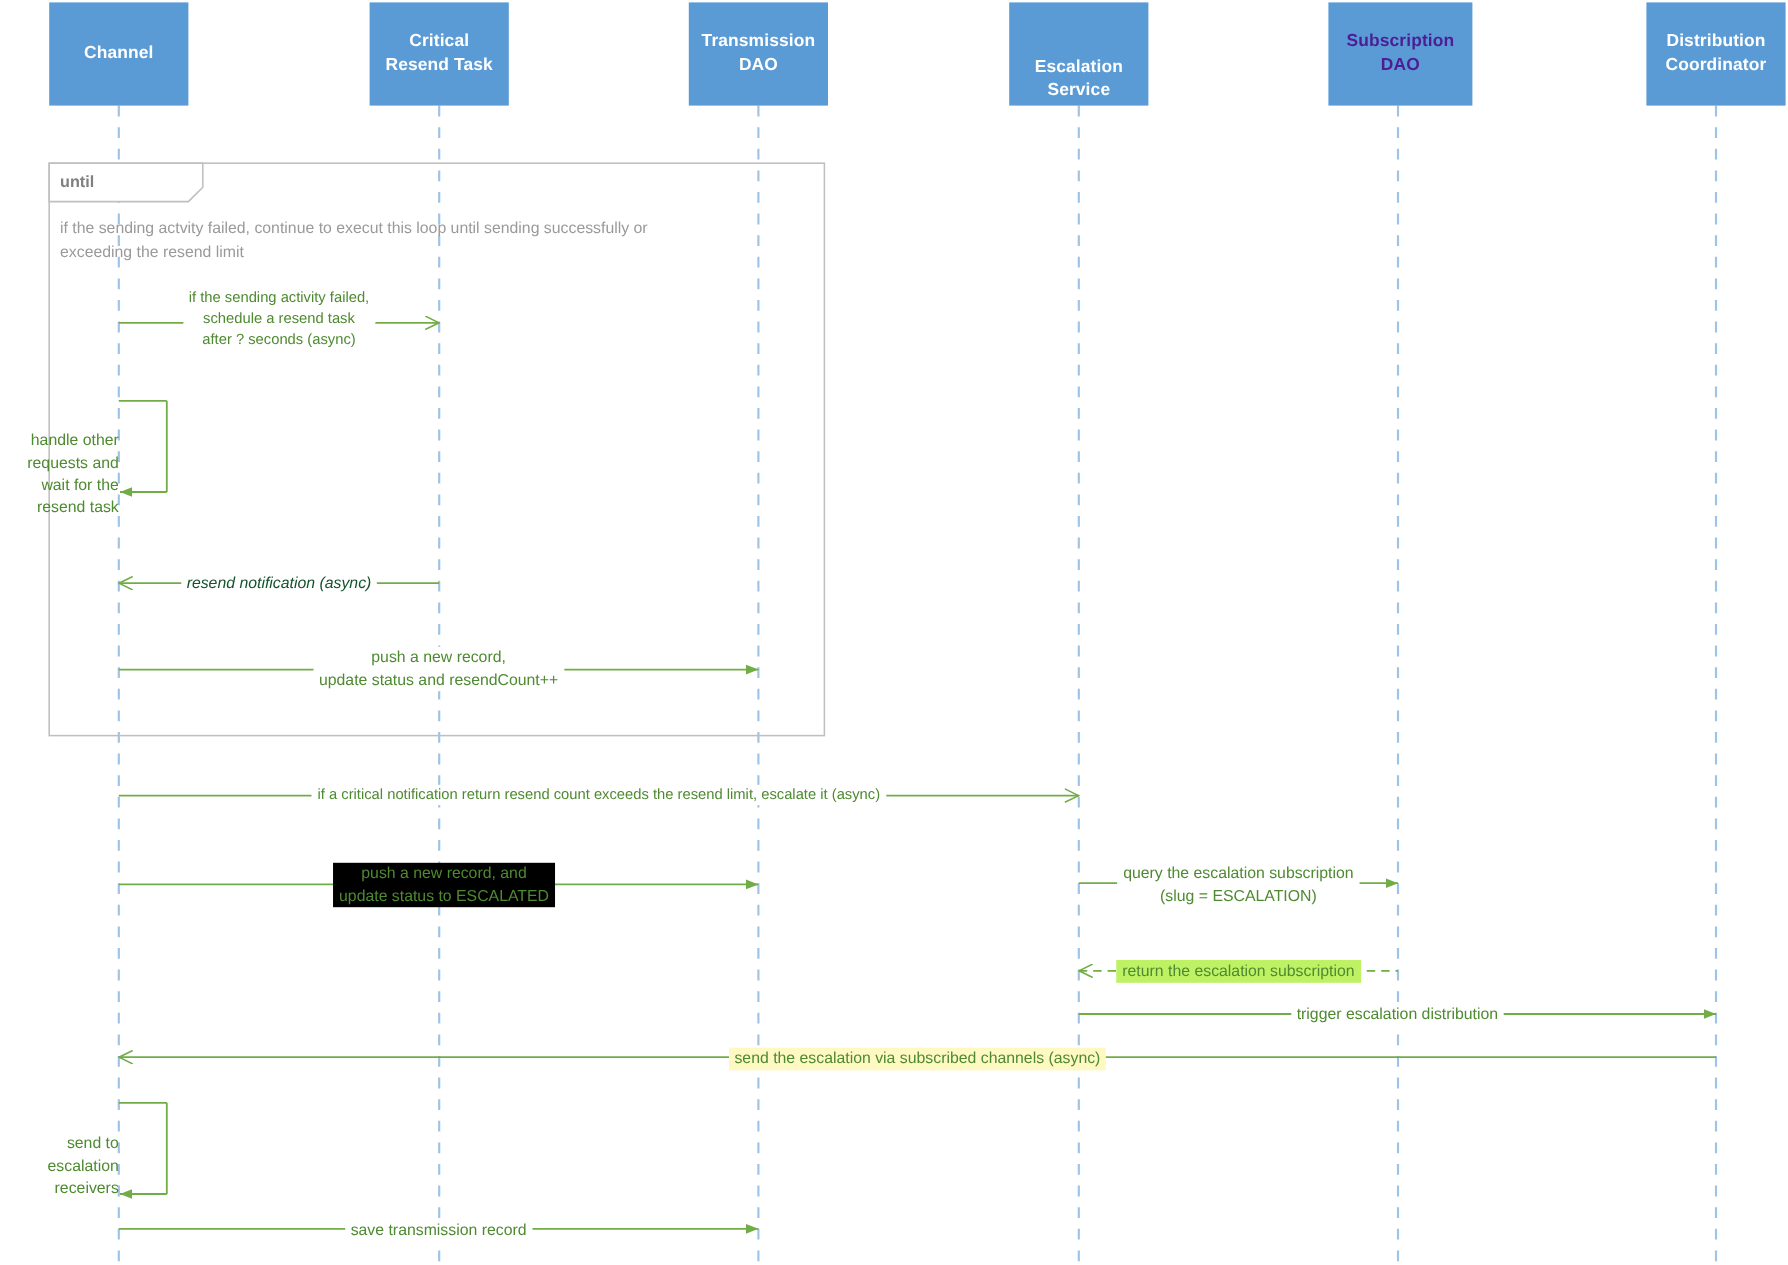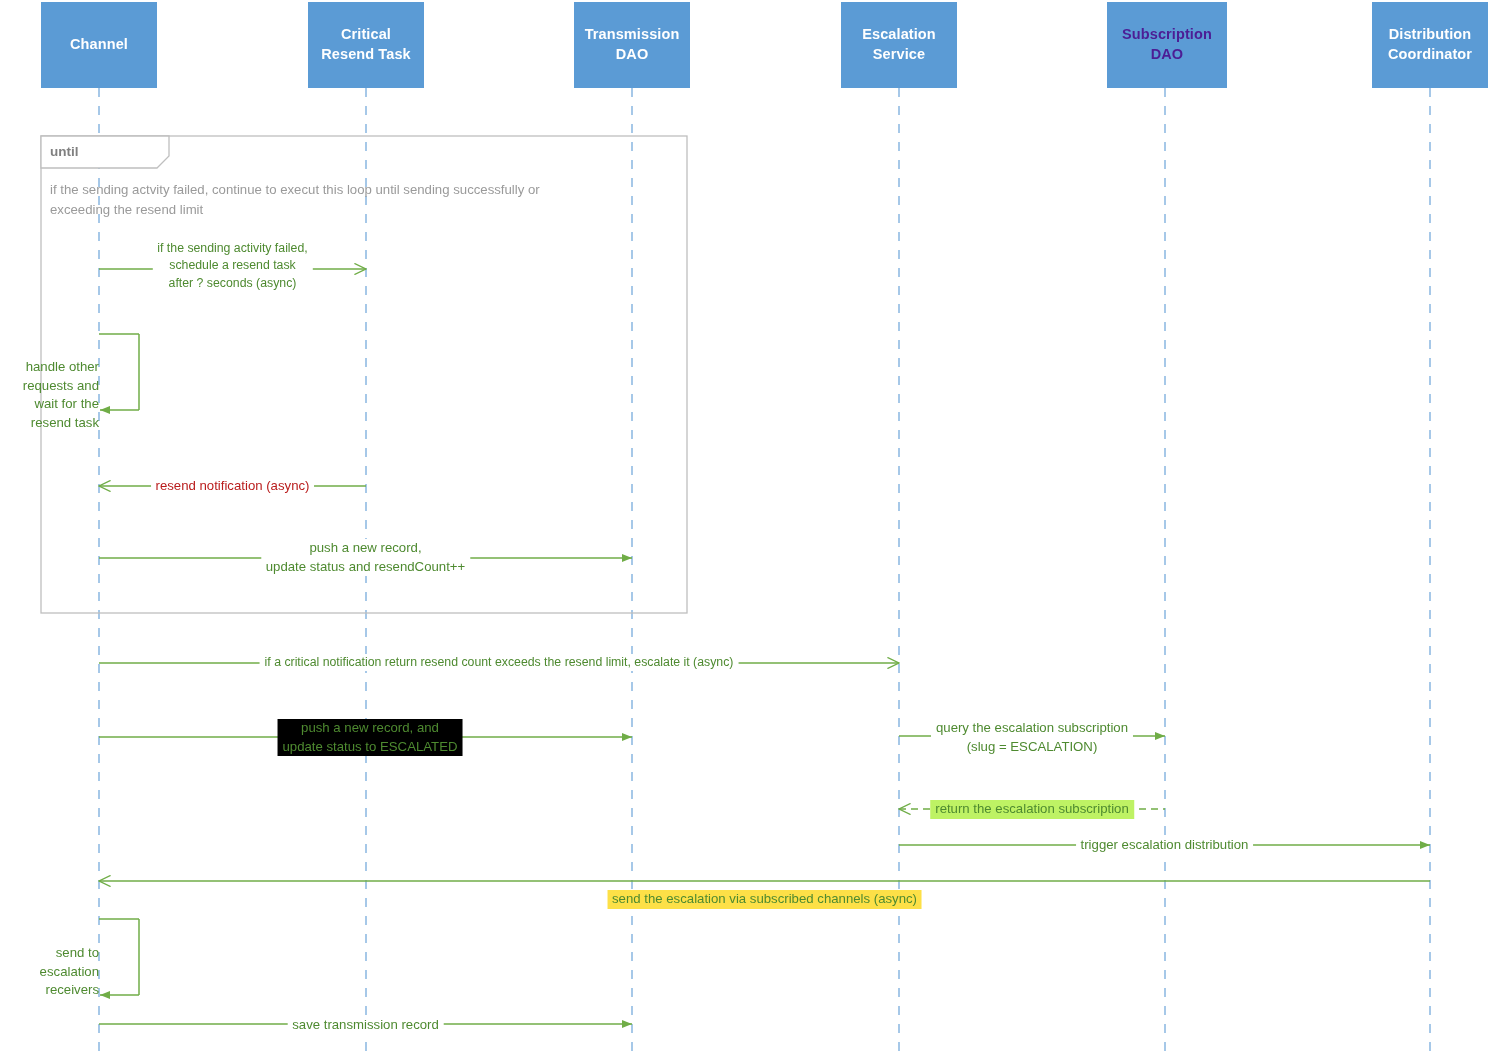--- a/index.html
+++ b/index.html
@@ -155,21 +155,21 @@
         <span class="participant-label">Channel</span>
       </div>
       <div class="participant-box" style="left: 308px; top: 2px; width: 116px; height: 86px; background: rgb(91, 155, 213); color: rgb(255, 255, 255);">
         <span class="participant-label">Critical
 Resend Task</span>
       </div>
       <div class="participant-box" style="left: 574px; top: 2px; width: 116px; height: 86px; background: rgb(91, 155, 213); color: rgb(255, 255, 255);">
         <span class="participant-label">Transmission
 DAO</span>
       </div>
-      <div class="participant-box" style="left: 841px; top: 2px; width: 116px; height: 86px; background: rgb(91, 155, 213); color: rgb(255, 255, 255);">
+      <div class="participant-box" style="left: 841px; top: 2px; width: 116px; height: 86px; background: rgb(91, 155, 213); color: rgb(255, 255, 255); align-items: flex-end;">
         <span class="participant-label">Escalation
 Service</span>
       </div>
       <div class="participant-box" style="left: 1107px; top: 2px; width: 120px; height: 86px; background: rgb(91, 155, 213); color: #4c1d95;">
         <span class="participant-label">Subscription
 DAO</span>
       </div>
       <div class="participant-box" style="left: 1372px; top: 2px; width: 116px; height: 86px; background: rgb(91, 155, 213); color: rgb(255, 255, 255);">
         <span class="participant-label">Distribution
 Coordinator</span>
@@ -179,28 +179,28 @@
       <div class="frame-tag-text" style="left: 50px; top: 144px; color: rgb(128, 128, 128);">until</div>
       <div class="frame-note" style="left: 50px; top: 180px; width: 616px; color: rgb(154, 154, 154);">if the sending actvity failed, continue to execut this loop until sending successfully or
 exceeding the resend limit</div>
     </div>
   <div id="labels-layer">
       <div class="msg-label small" style="color: rgb(78, 138, 48); top: 240px; left: 232.5px; background: rgb(255, 255, 255); padding: 0px 5px;">if the sending activity failed,
 schedule a resend task
 after ? seconds (async)</div>
       <div class="msg-label left-anchor" style="color: rgb(78, 138, 48); top: 358px; left: 0px; width: 99px; text-align: right;">handle other requests and
 wait for the resend task</div>
-      <div class="msg-label" style="color: #b91c1c; top: 477px; left: 232.5px; background: rgb(255, 255, 255); padding: 0px 5px;">resend notification (async)</div>
+      <div class="msg-label" style="color: #14532d; top: 477px; left: 232.5px; background: rgb(255, 255, 255); padding: 0px 5px; font-style: italic;">resend notification (async)</div>
       <div class="msg-label" style="color: rgb(78, 138, 48); top: 539px; left: 365.5px; background: rgb(255, 255, 255); padding: 0px 5px;">push a new record,
 update status and resendCount++</div>
       <div class="msg-label small" style="color: rgb(78, 138, 48); top: 654px; left: 499px; background: rgb(255, 255, 255); padding: 0px 5px;">if a critical notification return resend count exceeds the resend limit, escalate it (async)</div>
       <div class="msg-label" style="color: rgb(78, 138, 48); top: 719px; left: 350px; background: #000000; padding: 0px 5px; margin-left: 20px;">push a new record, and
 update status to ESCALATED</div>
       <div class="msg-label" style="color: rgb(78, 138, 48); top: 719px; left: 1032px; background: rgb(255, 255, 255); padding: 0px 5px;">query the escalation subscription
 (slug = ESCALATION)</div>
       <div class="msg-label" style="color: rgb(78, 138, 48); top: 800px; left: 1032px; background: #bef264; padding: 0px 5px;">return the escalation subscription</div>
       <div class="msg-label" style="color: rgb(78, 138, 48); top: 836px; left: 1164.5px; background: rgb(255, 255, 255); padding: 0px 5px;">trigger escalation distribution</div>
-      <div class="msg-label" style="color: rgb(78, 138, 48); top: 873px; left: 764.5px; background: #fde047; padding: 0px 5px; margin-top: 17px;">send the escalation via subscribed channels (async)</div>
+      <div class="msg-label" style="color: rgb(78, 138, 48); top: 873px; left: 764.5px; background: #fef9c3; padding: 0px 5px;">send the escalation via subscribed channels (async)</div>
       <div class="msg-label left-anchor" style="color: rgb(78, 138, 48); top: 944px; left: 0px; width: 99px; text-align: right;">send to escalation receivers</div>
       <div class="msg-label" style="color: rgb(78, 138, 48); top: 1016px; left: 365.5px; background: rgb(255, 255, 255); padding: 0px 5px;">save transmission record</div>
     </div>
 
 </div>
 
 </body></html>

